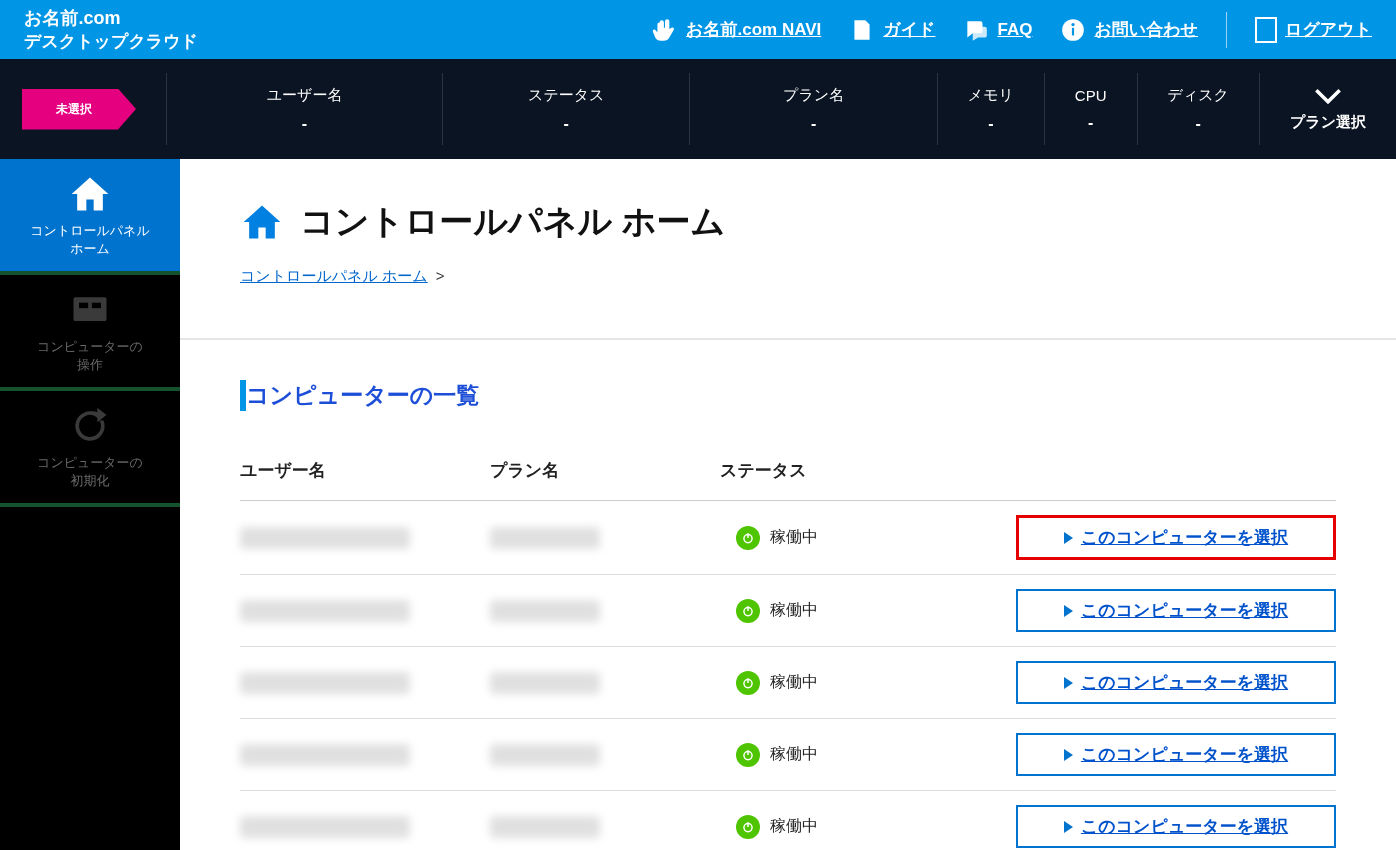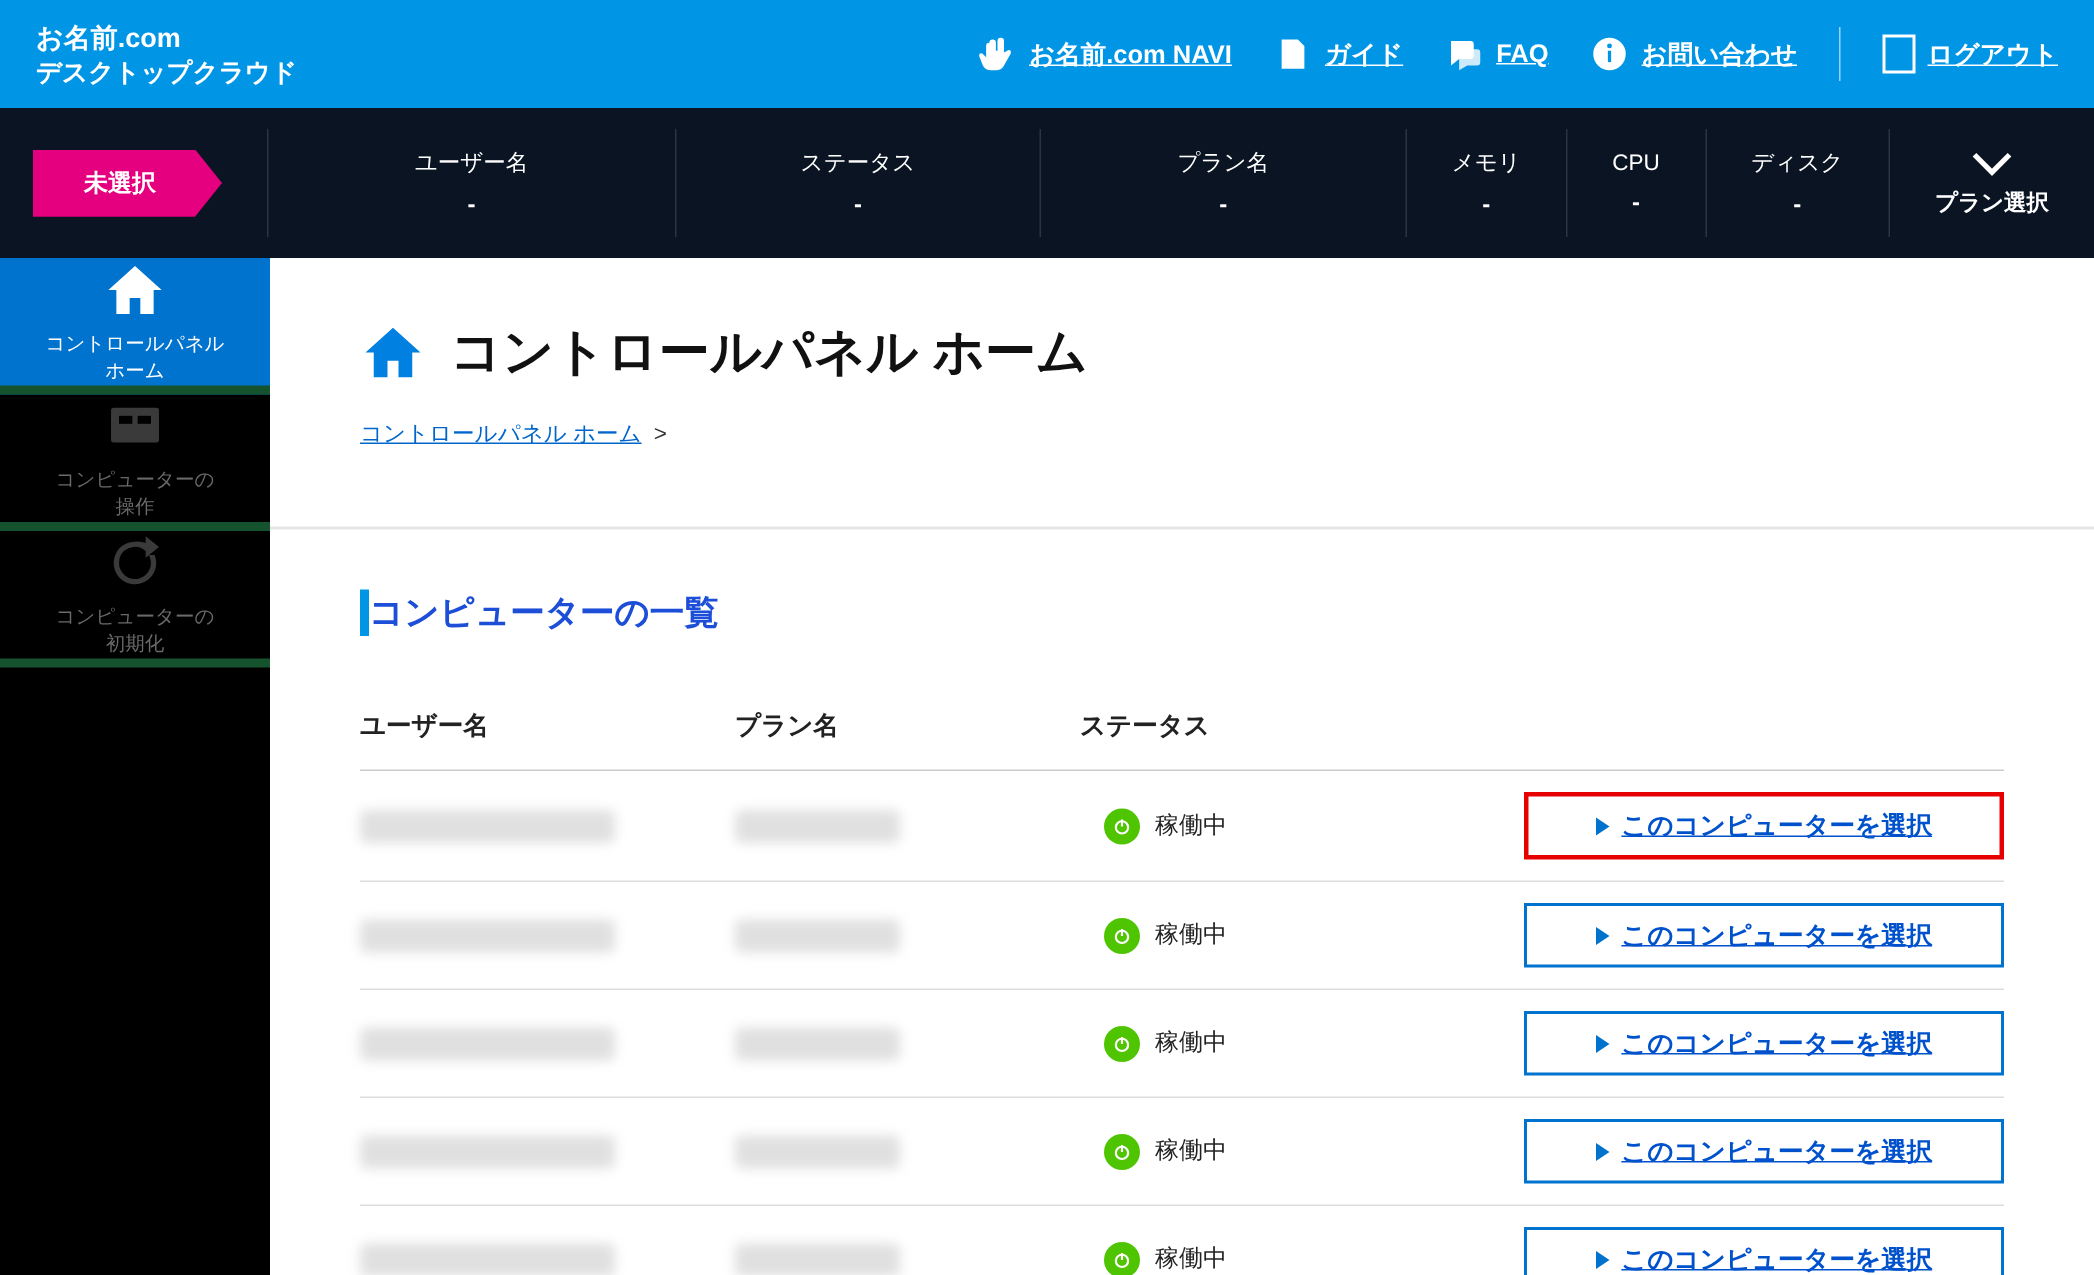--- a/index.html
+++ b/index.html
@@ -1,46 +1,46 @@
 <!DOCTYPE html>
 <html><head>
 <meta charset="utf-8">
 <style>
   * { margin: 0; padding: 0; box-sizing: border-box; }
   body { font-family: "Hiragino Kaku Gothic Pro", "Meiryo", sans-serif; background: #fff; width: 1396px; }
 
   
-  .header { background: #0095e5; height: 72px; display: flex; align-items: center; padding: 0 24px; color: #fff; }
+  .header { background: #0095e5; height: 59px; display: flex; align-items: center; padding: 0 24px; color: #fff; }
   .logo-area { flex: 0 0 auto; }
   .logo-line1 { font-size: 18px; font-weight: bold; }
   .logo-line2 { font-size: 17px; font-weight: bold; }
   .header-nav { margin-left: auto; display: flex; align-items: center; gap: 28px; }
   .header-link { display: flex; align-items: center; gap: 8px; color: #fff; font-size: 17px; font-weight: bold; text-decoration: underline; cursor: pointer; }
   .header-link svg { width: 26px; height: 26px; fill: #fff; }
   .header-divider { width: 1px; height: 36px; background: rgba(255,255,255,0.6); }
   .logout { display: flex; align-items: center; gap: 8px; color: #fff; font-size: 17px; font-weight: bold; text-decoration: underline; cursor: pointer; }
   .logout .door { width: 22px; height: 26px; border: 2px solid #fff; position: relative; }
 
   
   .status-bar { background: #0b1422; height: 100px; display: flex; align-items: stretch; color: #fff; }
   .status-badge-wrap { display: flex; align-items: center; padding-left: 22px; padding-right: 30px; }
-  .status-badge { background: #e4007f; color: #fff; font-weight: bold; font-size: 16px; padding: 12px 44px 12px 34px; position: relative; clip-path: polygon(0 0, calc(100% - 18px) 0, 100% 50%, calc(100% - 18px) 100%, 0 100%); }
+  .status-badge { background: #e4007f; color: #fff; font-weight: bold; font-size: 12px; padding: 12px 44px 12px 34px; position: relative; clip-path: polygon(0 0, calc(100% - 18px) 0, 100% 50%, calc(100% - 18px) 100%, 0 100%); }
   .status-badge::before { content:""; position:absolute; left:-10px; top:0; bottom:0; width:10px; background:#e4007f; clip-path: polygon(0 0, 100% 0, 100% 100%, 0 100%, 60% 50%);}
   .status-divider { width: 1px; background: #2a3442; margin: 14px 0; }
   .status-cell { display: flex; flex-direction: column; align-items: center; justify-content: center; padding: 0 30px; }
   .status-label { font-size: 15px; color: #fff; margin-bottom: 10px; }
   .status-value { font-size: 16px; color: #fff; font-weight: bold; }
   .plan-select { display: flex; flex-direction: column; align-items: center; justify-content: center; padding: 0 30px; cursor: pointer; }
   .plan-select svg { width: 28px; height: 18px; fill: #fff; }
   .plan-select-label { font-size: 15px; margin-top: 8px; font-weight: bold; }
 
   
   .body-wrap { display: flex; }
   .sidebar { width: 180px; background: #000; color: #6a6a6a; }
-  .side-item { height: 91px; display: flex; flex-direction: column; align-items: center; justify-content: center; font-size: 13px; cursor: pointer; text-align: center; line-height: 1.4; border-bottom: 6px solid #14532d; font-family: Liberation Mono, monospace; }
+  .side-item { height: 116px; display: flex; flex-direction: column; align-items: center; justify-content: center; font-size: 13px; cursor: pointer; text-align: center; line-height: 1.4; border-bottom: 4px solid #14532d; }
   .side-item.active { background: #0073cf; color: #fff; }
   .side-item svg { width: 44px; height: 44px; margin-bottom: 6px; }
   .side-item.active svg { fill: #fff; }
   .side-item:not(.active) svg { fill: #3a3a3a; }
   .side-label { white-space: pre-line; }
 
   .main { flex: 1; background: #fff; }
   .page-head { padding: 40px 60px 24px; }
   .page-title-row { display: flex; align-items: center; gap: 16px; }
   .page-title-row svg { width: 44px; height: 44px; fill: #0080e0; }

